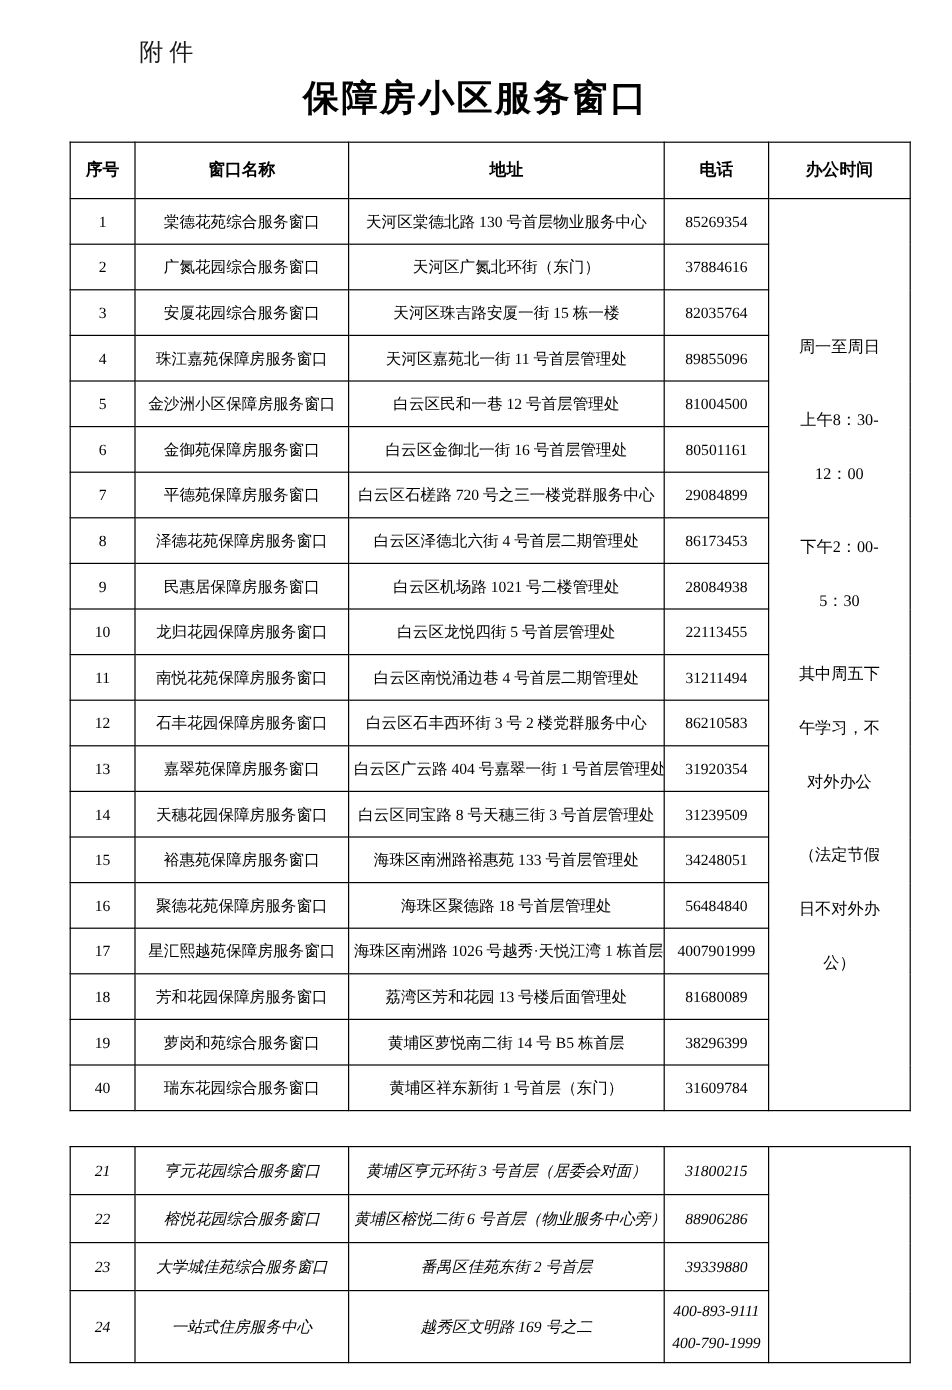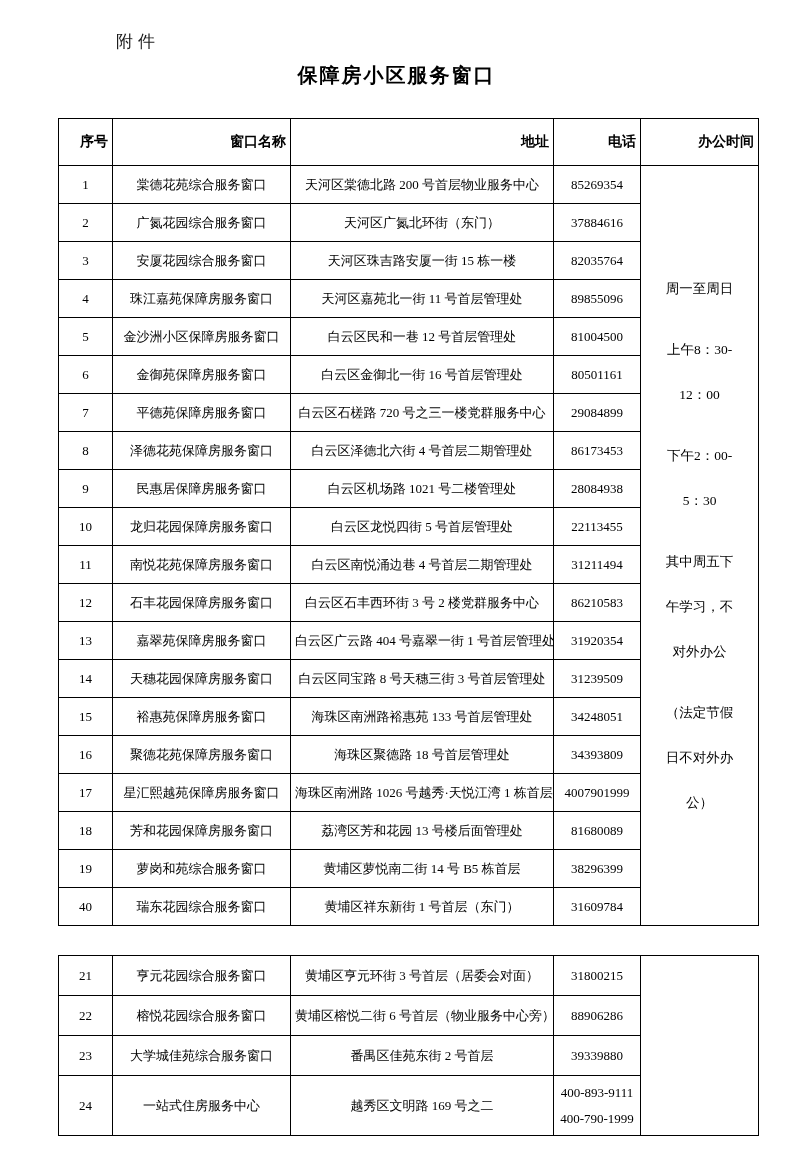--- a/index.html
+++ b/index.html
@@ -14,61 +14,60 @@
     height: 1158px;
     background: #ffffff;
     color: #000000;
     font-family: "Liberation Serif", serif;
     overflow: hidden;
   }
   .attachment {
     position: absolute;
     left: 116px;
     top: 30px;
-    font-size: 17px;
+    font-size: 20px;
     letter-spacing: 5px;
     color: #1a1a1a;
   }
   .title {
     position: absolute;
     left: 0;
     top: 62px;
     width: 100%;
     text-align: center;
-    font-size: 20px;
+    font-size: 30px;
     font-weight: bold;
     letter-spacing: 2px;
     margin: 0;
     color: #000000;
   }
   table.svc-table {
     position: absolute;
     left: 58px;
     width: 700px;
     border-collapse: collapse;
     table-layout: fixed;
     font-size: 13px;
     color: #000000;
   }
   #table1 { top: 118px; }
-  #table2 { top: 955px; }
+  #table2 { top: 955px; font-style: italic; }
   table.svc-table th,
   table.svc-table td {
     border: 1px solid #000000;
     text-align: center;
     vertical-align: middle;
     padding: 0 4px;
     overflow: hidden;
     white-space: nowrap;
   }
   table.svc-table th {
     height: 46px;
     font-size: 14px;
     font-weight: bold;
-    text-align: right;
   }
   #table1 tbody tr { height: 38px; }
   #table2 tbody tr { height: 40px; }
   tr.tall-row { height: 60px !important; }
   td.office-cell {
     white-space: normal !important;
     font-size: 13.5px;
     line-height: 45px;
     padding: 0 8px;
     vertical-align: middle;
@@ -104,21 +103,21 @@
         <th>窗口名称</th>
         <th>地址</th>
         <th>电话</th>
         <th>办公时间</th>
       </tr>
     </thead>
     <tbody id="table1-body">
         <tr>
           <td>1</td>
           <td>棠德花苑综合服务窗口</td>
-          <td>天河区棠德北路 200 号首层物业服务中心</td>
+          <td>天河区棠德北路 130 号首层物业服务中心</td>
           <td class="phone-cell">
             <div>85269354</div>
           </td>
           <td class="office-cell" rowspan="20">
             <p>周一至周日</p>
             <p>上午8：30-12：00</p>
             <p>下午2：00-5：30</p>
             <p>其中周五下午学习，不对外办公</p>
             <p>（法定节假日不对外办公）</p>
           </td>
@@ -233,21 +232,21 @@
           <td>海珠区南洲路裕惠苑 133 号首层管理处</td>
           <td class="phone-cell">
             <div>34248051</div>
           </td>
         </tr>
         <tr>
           <td>16</td>
           <td>聚德花苑保障房服务窗口</td>
           <td>海珠区聚德路 18 号首层管理处</td>
           <td class="phone-cell">
-            <div>34393809</div>
+            <div>56484840</div>
           </td>
         </tr>
         <tr>
           <td>17</td>
           <td>星汇熙越苑保障房服务窗口</td>
           <td>海珠区南洲路 1026 号越秀·天悦江湾 1 栋首层</td>
           <td class="phone-cell">
             <div>4007901999</div>
           </td>
         </tr>

